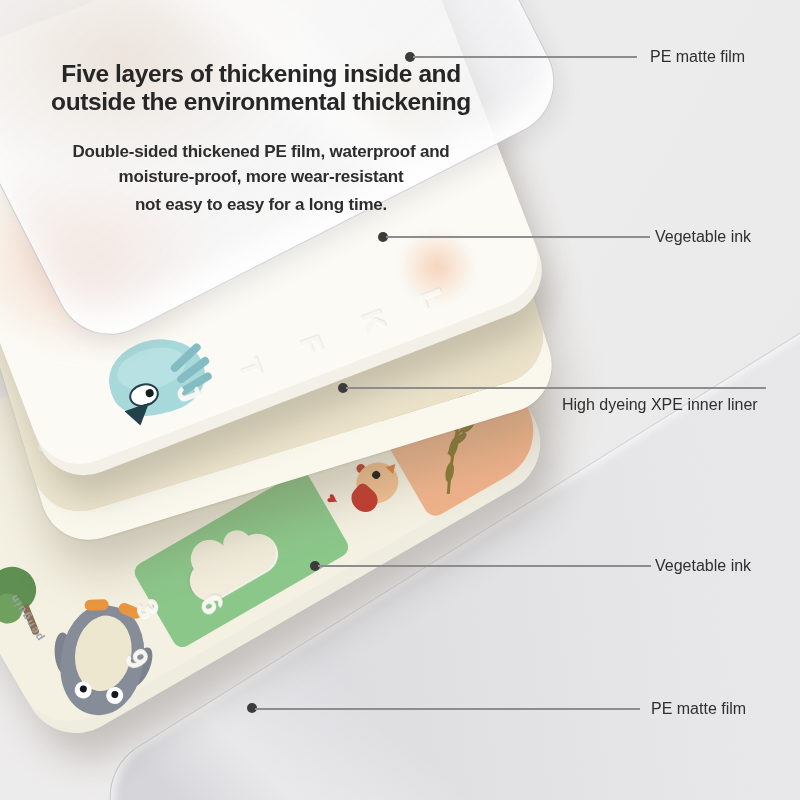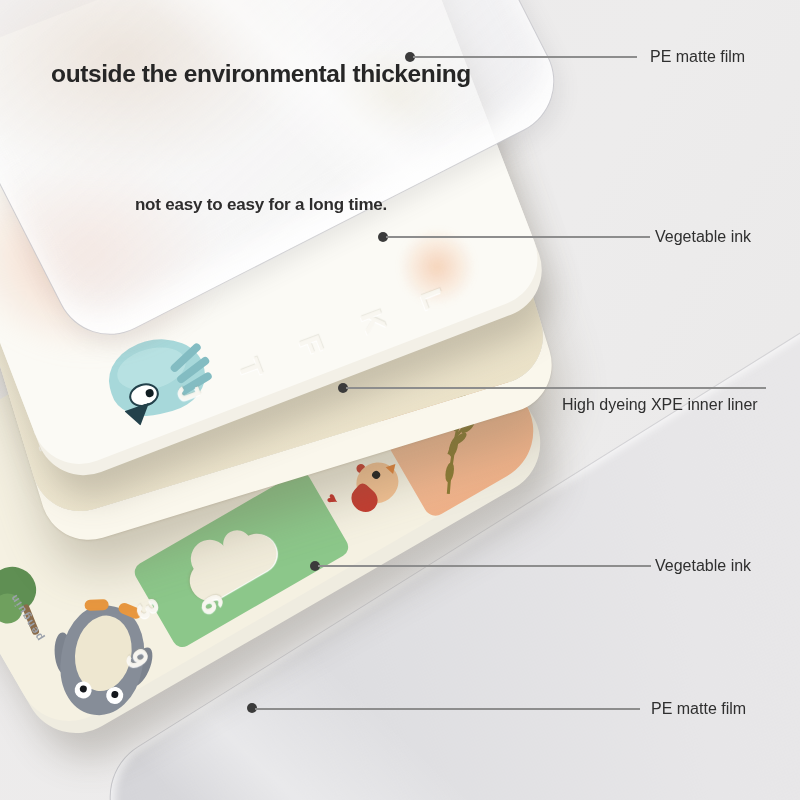--- a/index.html
+++ b/index.html
@@ -234,21 +234,26 @@
 
   <div class="blob" id="blob-animal"></div>
   <div class="blob" id="blob-pink"></div>
   <div class="blob" id="blob-yellow"></div>
 
   <div class="layer" id="l1">
     <div class="panel"></div>
   </div>
 
   <div class="title">
+    <div>Five layers of thickening inside and</div>
     <div>outside the environmental thickening</div>
+  </div>
+  <div class="subtitle" id="sub1">
+    <div>Double-sided thickened PE film, waterproof and</div>
+    <div>moisture-proof, more wear-resistant</div>
   </div>
   <div class="subtitle" id="sub2">
     <div>not easy to easy for a long time.</div>
   </div>
 
   <div class="callout" id="co1">
     <div class="dot"></div>
     <div class="cline"></div>
     <div class="clabel">PE matte film</div>
   </div>

